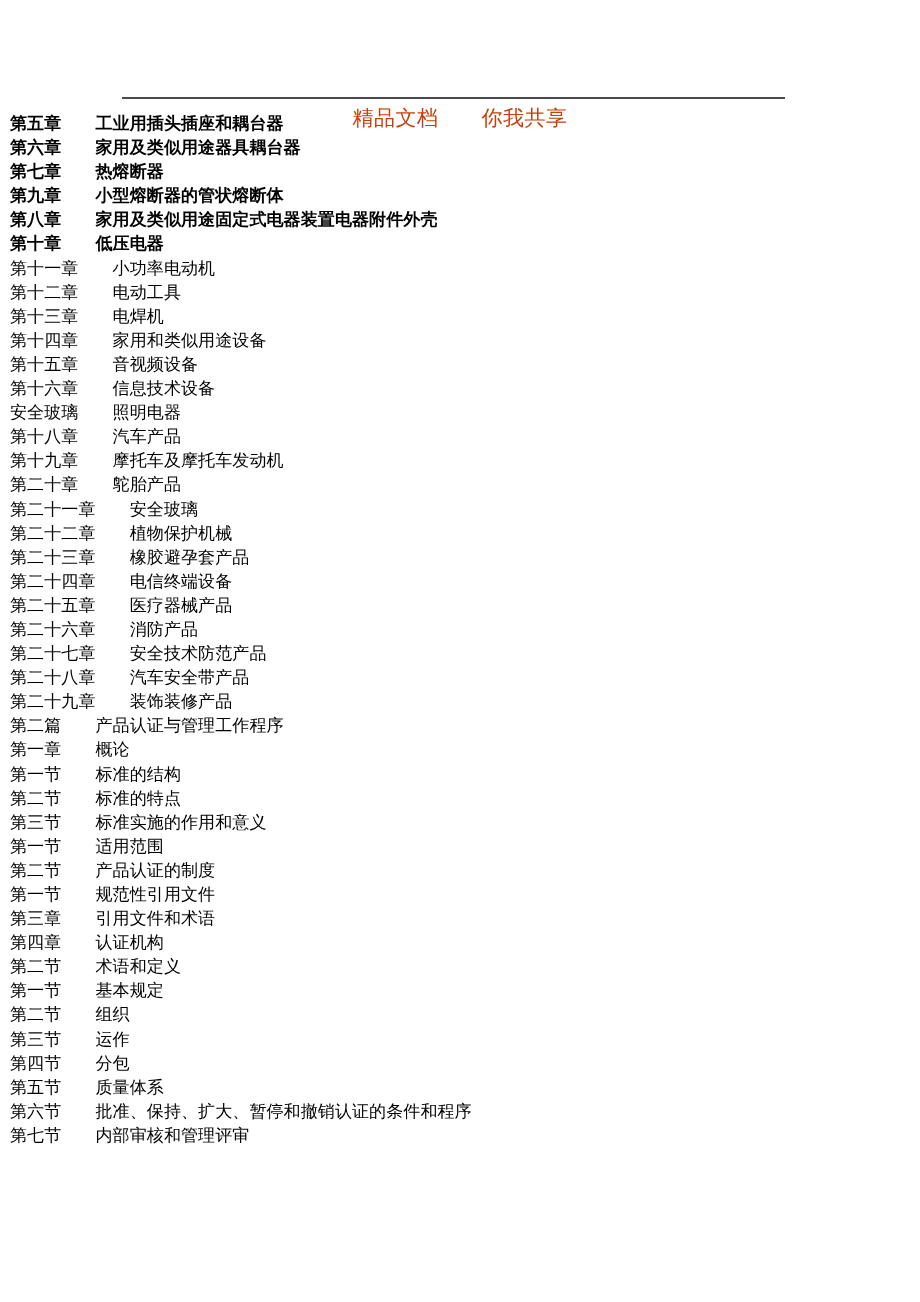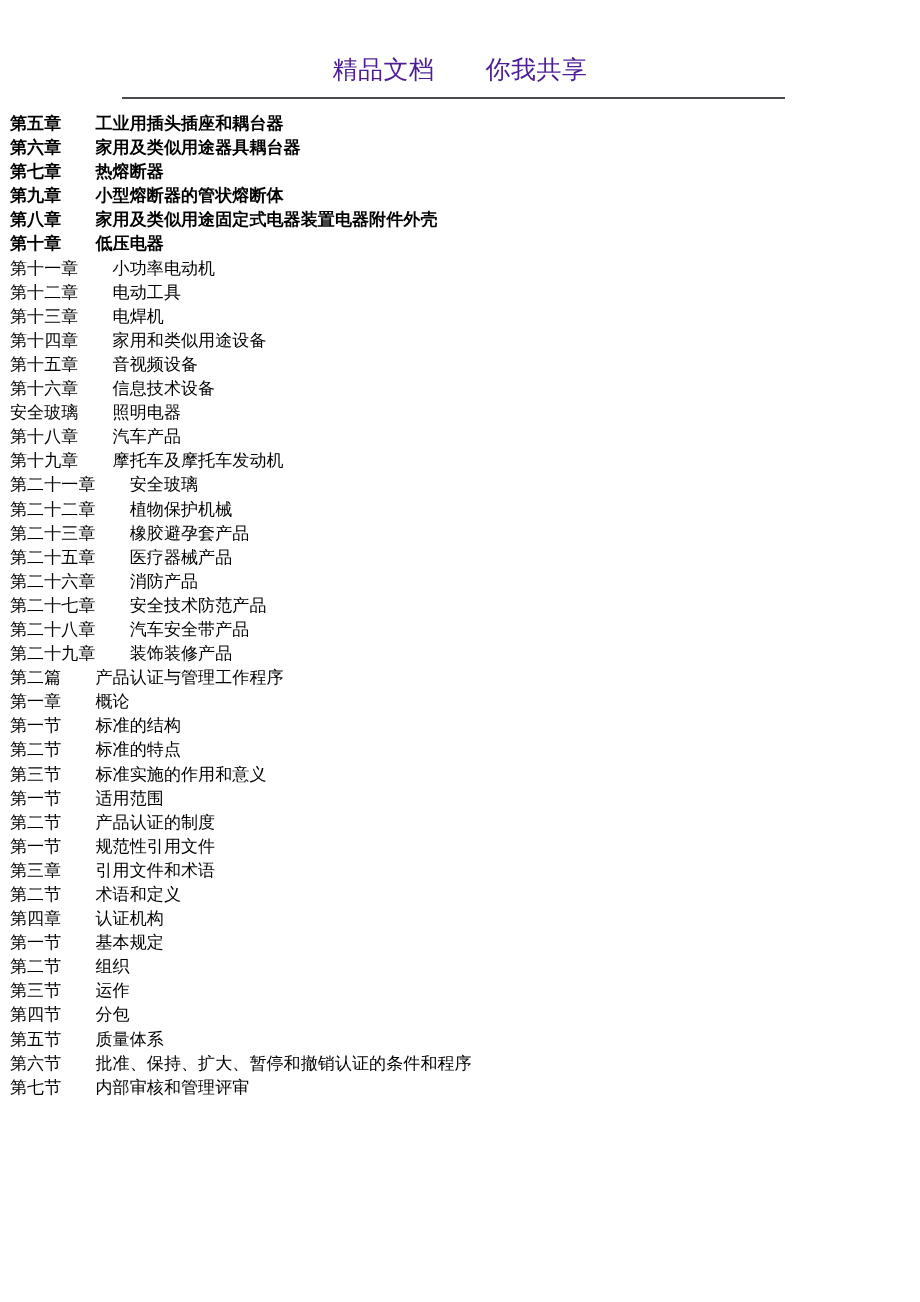--- a/index.html
+++ b/index.html
@@ -21,25 +21,26 @@
   .page-header {
     position: absolute;
     left: 0;
     top: 56px;
     width: 920px;
     height: 46px;
   }
   .header-text {
     text-align: center;
     font-family: "Liberation Serif", "DejaVu Serif", serif;
-    font-size: 25px;
+    font-size: 21px;
     line-height: 28px;
     letter-spacing: 0.5px;
     white-space: pre;
-    color: #4c1d95;
+    color: #c2410c;
+    margin-top: 48px;
   }
   .header-rule {
     position: absolute;
     left: 122px;
     top: 41px;
     width: 663px;
     height: 0;
     border-top: 2px solid #4a4a55;
   }
 
@@ -85,39 +86,41 @@
     <div class="toc-line bold"><span class="toc-label">第十章</span><span class="toc-gap">　　</span><span class="toc-title">低压电器</span></div>
     <div class="toc-line"><span class="toc-label">第十一章</span><span class="toc-gap">　　</span><span class="toc-title">小功率电动机</span></div>
     <div class="toc-line"><span class="toc-label">第十二章</span><span class="toc-gap">　　</span><span class="toc-title">电动工具</span></div>
     <div class="toc-line"><span class="toc-label">第十三章</span><span class="toc-gap">　　</span><span class="toc-title">电焊机</span></div>
     <div class="toc-line"><span class="toc-label">第十四章</span><span class="toc-gap">　　</span><span class="toc-title">家用和类似用途设备</span></div>
     <div class="toc-line"><span class="toc-label">第十五章</span><span class="toc-gap">　　</span><span class="toc-title">音视频设备</span></div>
     <div class="toc-line"><span class="toc-label">第十六章</span><span class="toc-gap">　　</span><span class="toc-title">信息技术设备</span></div>
     <div class="toc-line"><span class="toc-label">安全玻璃</span><span class="toc-gap">　　</span><span class="toc-title">照明电器</span></div>
     <div class="toc-line"><span class="toc-label">第十八章</span><span class="toc-gap">　　</span><span class="toc-title">汽车产品</span></div>
     <div class="toc-line"><span class="toc-label">第十九章</span><span class="toc-gap">　　</span><span class="toc-title">摩托车及摩托车发动机</span></div>
+    <div class="toc-line"><span class="toc-label">第二十章</span><span class="toc-gap">　　</span><span class="toc-title">鸵胎产品</span></div>
     <div class="toc-line"><span class="toc-label">第二十一章</span><span class="toc-gap">　　</span><span class="toc-title">安全玻璃</span></div>
     <div class="toc-line"><span class="toc-label">第二十二章</span><span class="toc-gap">　　</span><span class="toc-title">植物保护机械</span></div>
     <div class="toc-line"><span class="toc-label">第二十三章</span><span class="toc-gap">　　</span><span class="toc-title">橡胶避孕套产品</span></div>
+    <div class="toc-line"><span class="toc-label">第二十四章</span><span class="toc-gap">　　</span><span class="toc-title">电信终端设备</span></div>
     <div class="toc-line"><span class="toc-label">第二十五章</span><span class="toc-gap">　　</span><span class="toc-title">医疗器械产品</span></div>
     <div class="toc-line"><span class="toc-label">第二十六章</span><span class="toc-gap">　　</span><span class="toc-title">消防产品</span></div>
     <div class="toc-line"><span class="toc-label">第二十七章</span><span class="toc-gap">　　</span><span class="toc-title">安全技术防范产品</span></div>
     <div class="toc-line"><span class="toc-label">第二十八章</span><span class="toc-gap">　　</span><span class="toc-title">汽车安全带产品</span></div>
     <div class="toc-line"><span class="toc-label">第二十九章</span><span class="toc-gap">　　</span><span class="toc-title">装饰装修产品</span></div>
     <div class="toc-line"><span class="toc-label">第二篇</span><span class="toc-gap">　　</span><span class="toc-title">产品认证与管理工作程序</span></div>
     <div class="toc-line"><span class="toc-label">第一章</span><span class="toc-gap">　　</span><span class="toc-title">概论</span></div>
     <div class="toc-line"><span class="toc-label">第一节</span><span class="toc-gap">　　</span><span class="toc-title">标准的结构</span></div>
     <div class="toc-line"><span class="toc-label">第二节</span><span class="toc-gap">　　</span><span class="toc-title">标准的特点</span></div>
     <div class="toc-line"><span class="toc-label">第三节</span><span class="toc-gap">　　</span><span class="toc-title">标准实施的作用和意义</span></div>
     <div class="toc-line"><span class="toc-label">第一节</span><span class="toc-gap">　　</span><span class="toc-title">适用范围</span></div>
     <div class="toc-line"><span class="toc-label">第二节</span><span class="toc-gap">　　</span><span class="toc-title">产品认证的制度</span></div>
     <div class="toc-line"><span class="toc-label">第一节</span><span class="toc-gap">　　</span><span class="toc-title">规范性引用文件</span></div>
     <div class="toc-line"><span class="toc-label">第三章</span><span class="toc-gap">　　</span><span class="toc-title">引用文件和术语</span></div>
+    <div class="toc-line"><span class="toc-label">第四章</span><span class="toc-gap">　　</span><span class="toc-title">认证机构</span></div>
     <div class="toc-line"><span class="toc-label">第二节</span><span class="toc-gap">　　</span><span class="toc-title">术语和定义</span></div>
-    <div class="toc-line"><span class="toc-label">第四章</span><span class="toc-gap">　　</span><span class="toc-title">认证机构</span></div>
     <div class="toc-line"><span class="toc-label">第一节</span><span class="toc-gap">　　</span><span class="toc-title">基本规定</span></div>
     <div class="toc-line"><span class="toc-label">第二节</span><span class="toc-gap">　　</span><span class="toc-title">组织</span></div>
     <div class="toc-line"><span class="toc-label">第三节</span><span class="toc-gap">　　</span><span class="toc-title">运作</span></div>
     <div class="toc-line"><span class="toc-label">第四节</span><span class="toc-gap">　　</span><span class="toc-title">分包</span></div>
     <div class="toc-line"><span class="toc-label">第五节</span><span class="toc-gap">　　</span><span class="toc-title">质量体系</span></div>
     <div class="toc-line"><span class="toc-label">第六节</span><span class="toc-gap">　　</span><span class="toc-title">批准、保持、扩大、暂停和撤销认证的条件和程序</span></div>
     <div class="toc-line"><span class="toc-label">第七节</span><span class="toc-gap">　　</span><span class="toc-title">内部审核和管理评审</span></div>
   </div>
 
 </body></html>

